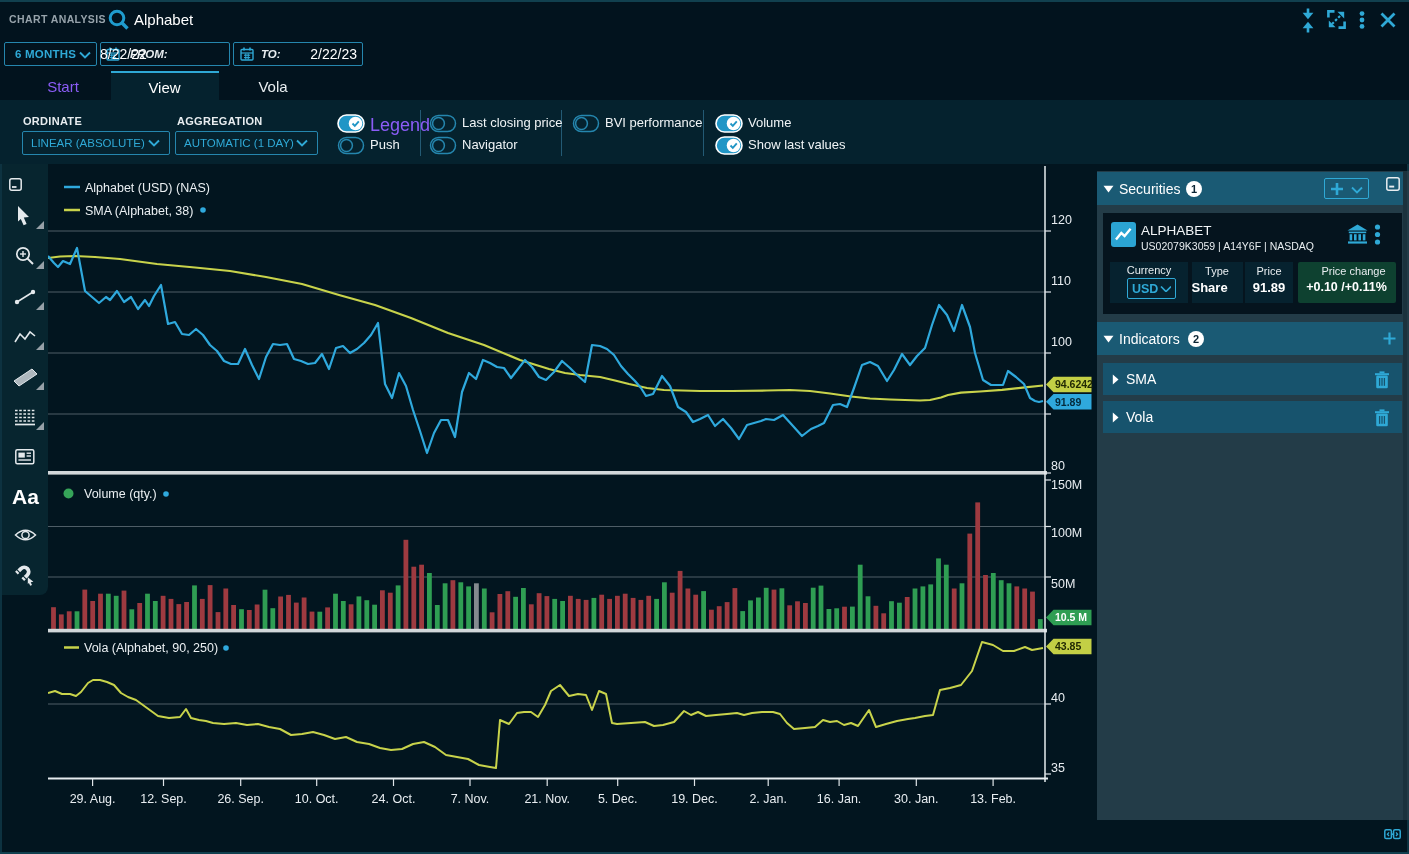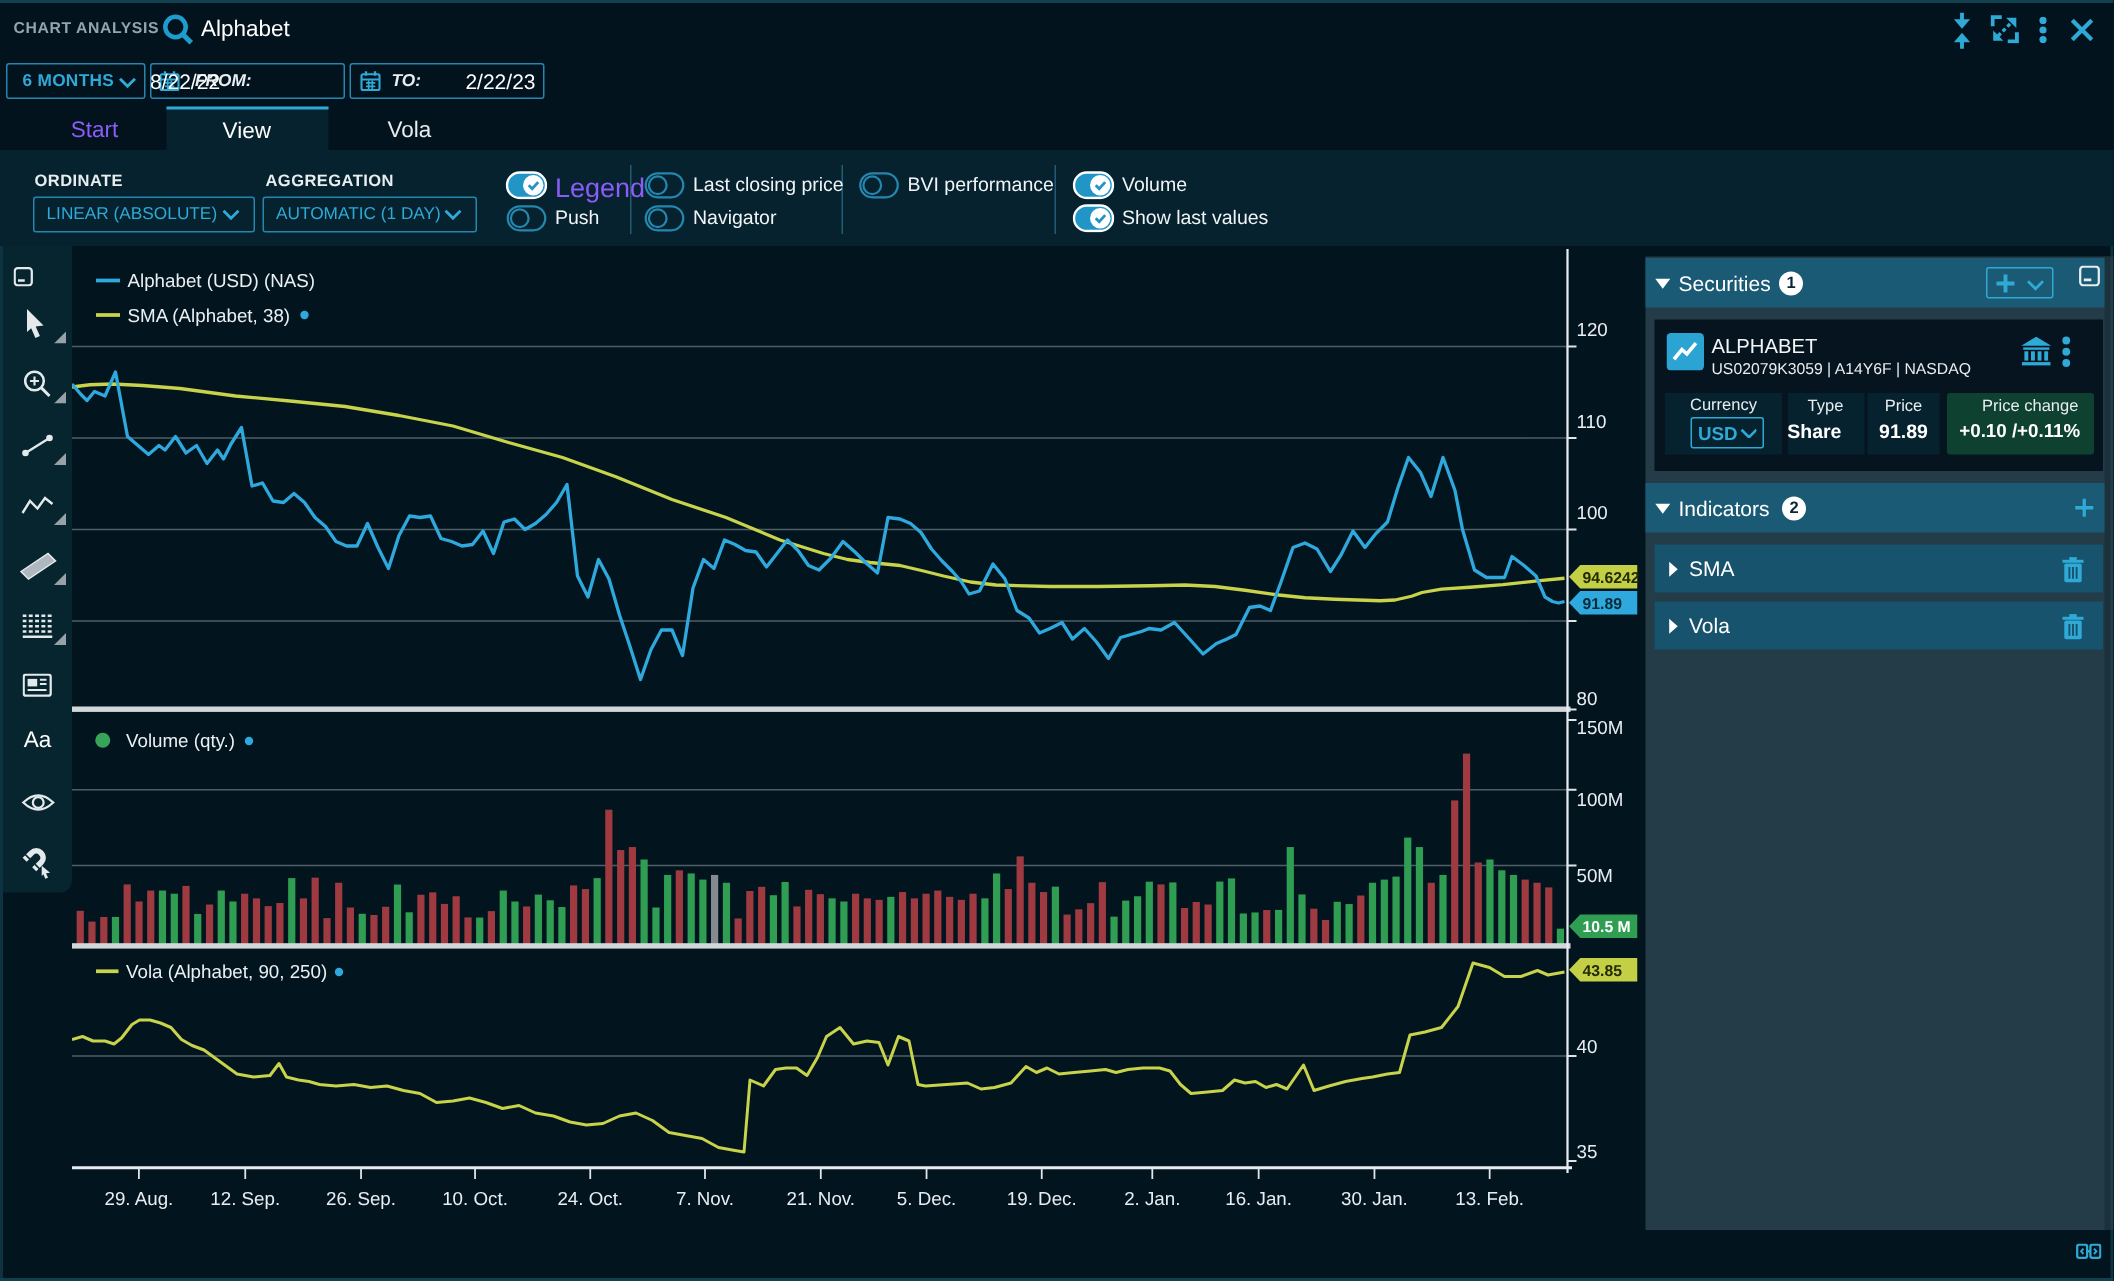--- a/index.html
+++ b/index.html
@@ -181,21 +181,21 @@
 <svg style="position:absolute;left:36px;top:422px" width="8" height="8" viewBox="0 0 8 8">
     <polygon points="8,0 8,8 0,8" fill="#97a1a8"></polygon>
   </svg>
 <svg style="position:absolute;left:15px;top:449px" width="20" height="16" viewBox="0 0 20 16">
     <rect x="0.8" y="0.8" width="18" height="14" rx="1.5" fill="none" stroke="#e4e9ec" stroke-width="1.5"></rect>
     <rect x="3.4" y="3.6" width="6.4" height="5" fill="#e4e9ec"></rect>
     <line x1="11.6" y1="4.2" x2="16" y2="4.2" stroke="#e4e9ec" stroke-width="1.4"></line>
     <line x1="11.6" y1="7" x2="16" y2="7" stroke="#e4e9ec" stroke-width="1.4"></line>
     <line x1="3.4" y1="11" x2="16" y2="11" stroke="#e4e9ec" stroke-width="1.4"></line>
   </svg>
-<div style="position:absolute;left:12px;top:485px;width:26px;text-align:center;font-size:15px;font-weight:normal;color:#fff">Aa</div>
+<div style="position:absolute;left:12px;top:485px;width:26px;text-align:center;font-size:21px;font-weight:bold;color:#fff">Aa</div>
 <svg style="position:absolute;left:14px;top:527px" width="23" height="16" viewBox="0 0 23 16">
     <path d="M1.5 8 Q11.5 -1.5 21.5 8 Q11.5 17.5 1.5 8 Z" fill="none" stroke="#e4e9ec" stroke-width="1.5"></path>
     <circle cx="11.5" cy="8" r="3.6" fill="none" stroke="#e4e9ec" stroke-width="1.5"></circle>
   </svg>
 <svg style="position:absolute;left:13px;top:562px" width="25" height="24" viewBox="0 0 25 24">
     <g transform="rotate(45 10.5 10.5)">
       <path d="M6 16 V9.5 A 4.5 4.5 0 0 1 15 9.5 V16" fill="none" stroke="#e4e9ec" stroke-width="3.8"></path>
       <line x1="3.8" y1="13.2" x2="8.2" y2="13.2" stroke="#07252f" stroke-width="1.1"></line>
       <line x1="12.8" y1="13.2" x2="17.2" y2="13.2" stroke="#07252f" stroke-width="1.1"></line>
     </g>

